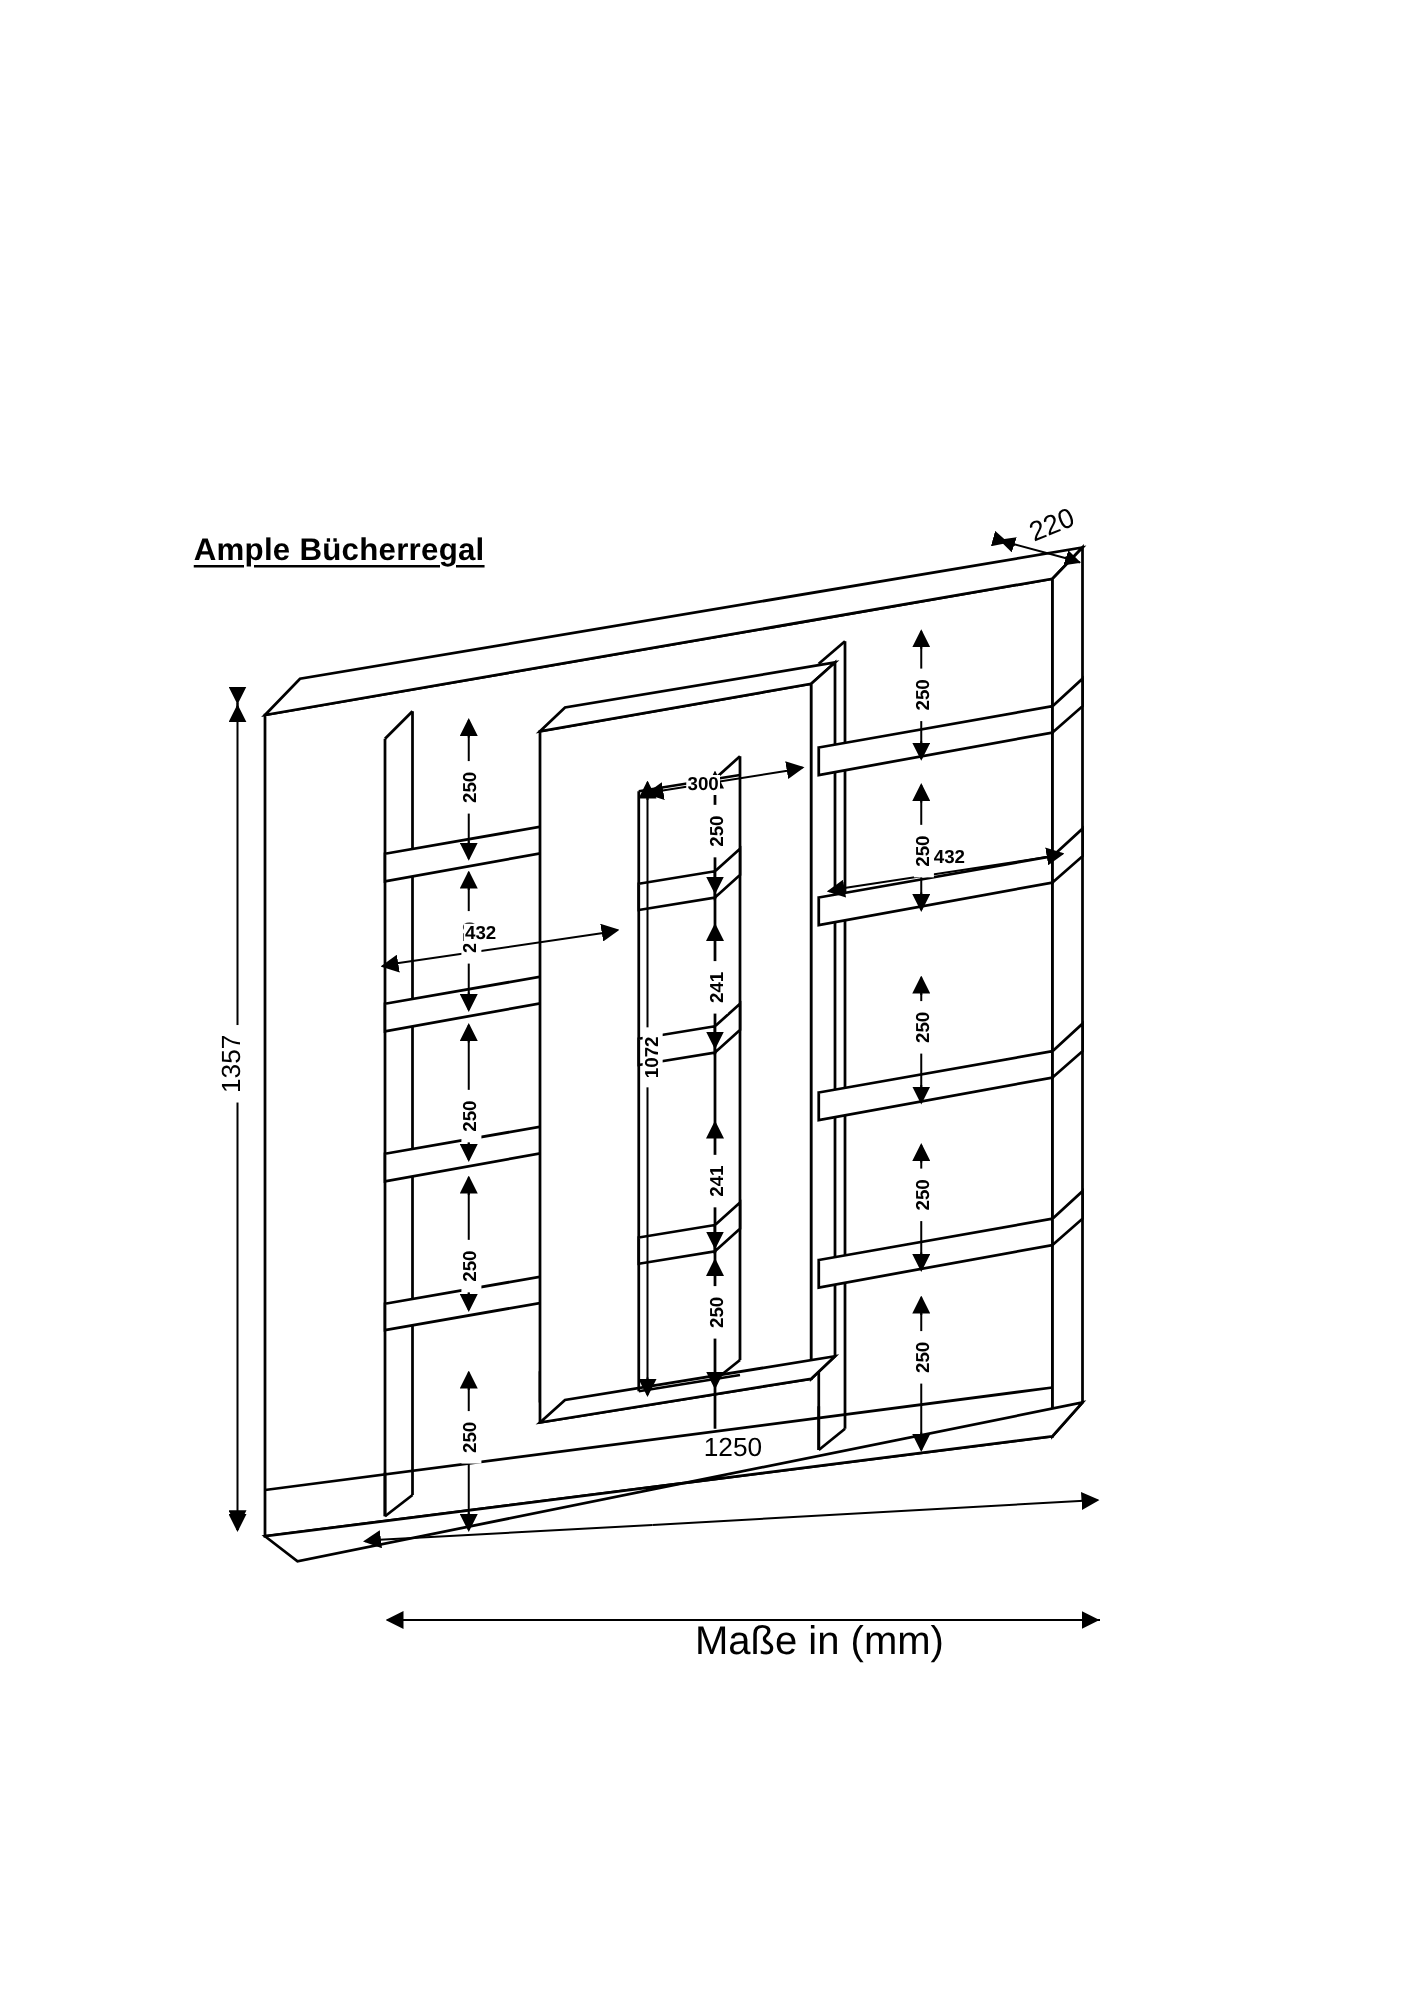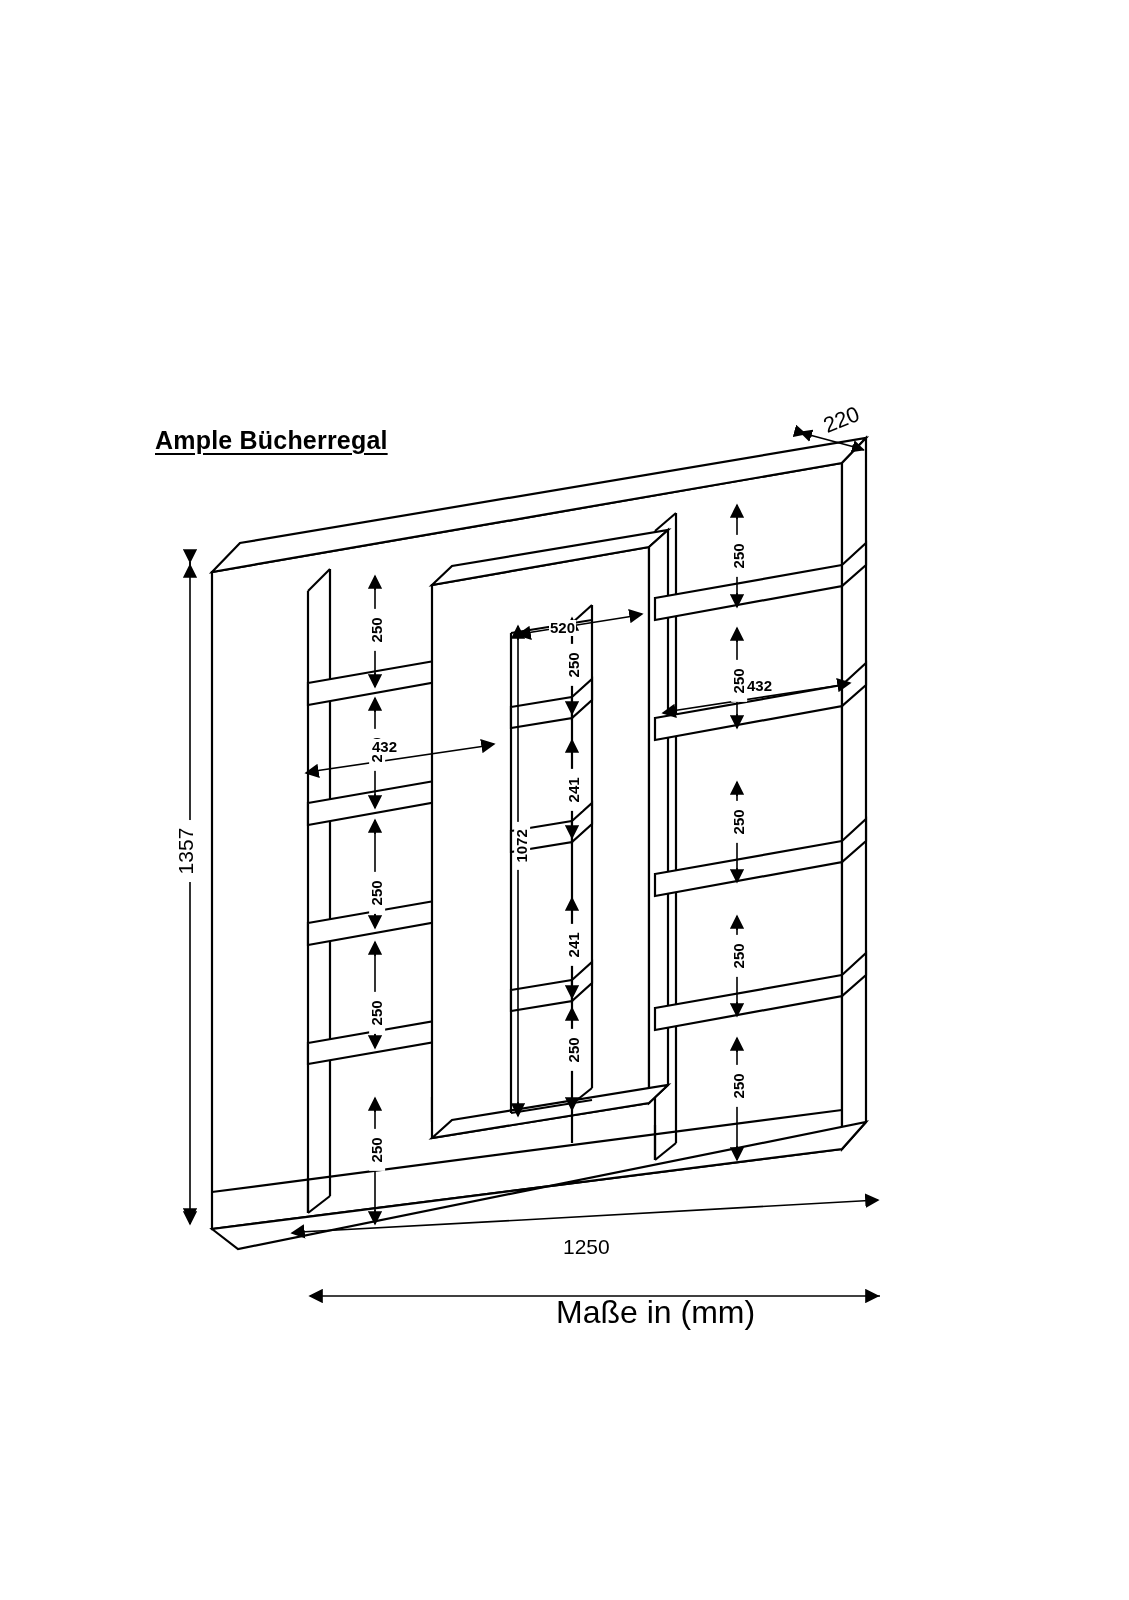--- a/index.html
+++ b/index.html
@@ -251,31 +251,31 @@
       <path d="M737,1052 L737,1038" marker-end="url(#arr)"></path>
       <path d="M737,1146 L737,1160" marker-end="url(#arr)"></path>
 
       <path d="M665,712 L848,684"></path>
       <path d="M675,711 L663,713" marker-end="url(#arr)"></path>
       <path d="M838,685 L850,683" marker-end="url(#arr)"></path>
     </g>
   </svg>
 
   <div class="dim vert big" style="left:155px; top:840px; width:60px; text-align:center;">1357</div>
-  <div class="dim big" style="left:562px; top:1236px;">1250</div>
+  <div class="dim big" style="left:562px; top:1148px;">1250</div>
   <div class="dim rot-diag" style="left:822px; top:408px;">220</div>
 
   <div class="dim vert" style="left:356px; top:622px; width:40px; text-align:center;">250</div>
   <div class="dim vert" style="left:356px; top:742px; width:40px; text-align:center;">250</div>
   <div class="dim vert" style="left:356px; top:885px; width:40px; text-align:center;">250</div>
   <div class="dim vert" style="left:356px; top:1005px; width:40px; text-align:center;">250</div>
   <div class="dim vert" style="left:356px; top:1142px; width:40px; text-align:center;">250</div>
   <div class="dim" style="left:371px; top:739px;">432</div>
 
-  <div class="dim" style="left:549px; top:620px;">520</div>
+  <div class="dim" style="left:549px; top:620px;">300</div>
   <div class="dim vert" style="left:553px; top:657px; width:40px; text-align:center;">250</div>
   <div class="dim vert" style="left:553px; top:782px; width:40px; text-align:center;">241</div>
   <div class="dim vert" style="left:553px; top:937px; width:40px; text-align:center;">241</div>
   <div class="dim vert" style="left:553px; top:1042px; width:40px; text-align:center;">250</div>
   <div class="dim vert" style="left:498px; top:838px; width:46px; text-align:center;">1072</div>
 
   <div class="dim vert" style="left:718px; top:548px; width:40px; text-align:center;">250</div>
   <div class="dim vert" style="left:718px; top:673px; width:40px; text-align:center;">250</div>
   <div class="dim" style="left:746px; top:678px;">432</div>
   <div class="dim vert" style="left:718px; top:814px; width:40px; text-align:center;">250</div>

